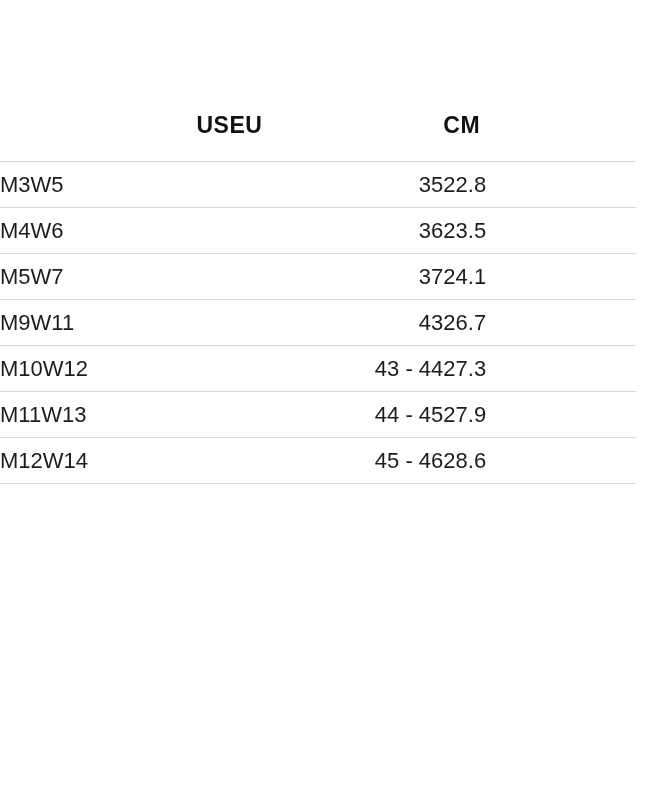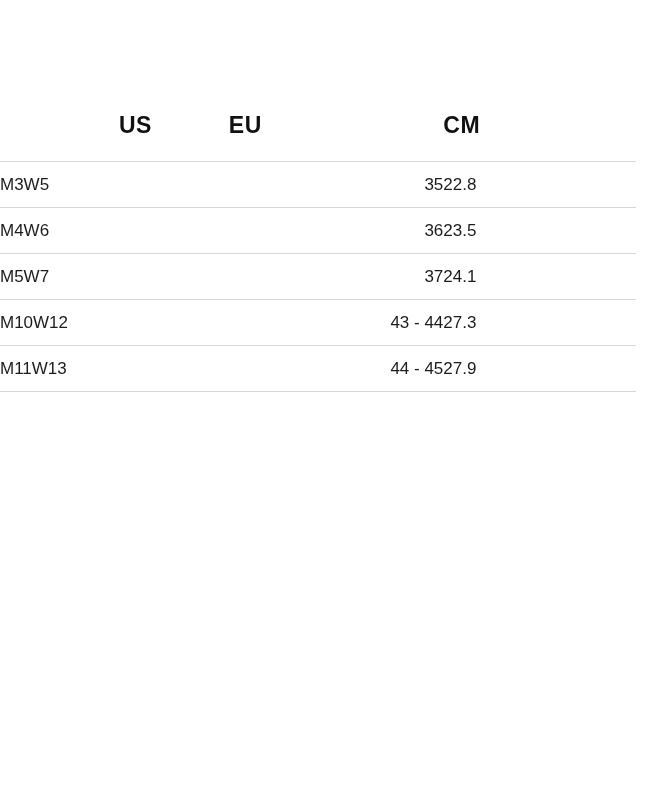--- a/index.html
+++ b/index.html
@@ -35,32 +35,32 @@
     font-weight: bold;
     letter-spacing: 0.5px;
     color: #111111;
     padding: 0 0 22px 0;
     border: none;
     text-align: left;
   }
 
   .size-table thead th.col-us {
     width: 200px;
-    text-align: center;
+    text-align: right;
     padding-left: 42px;
   }
   .size-table thead th.col-eu {
     width: 230px;
   }
   .size-table thead th.col-cm {
     width: 206px;
   }
 
   .size-table tbody td {
-    font-size: 17px;
+    font-size: 22px;
     font-weight: 400;
     color: #1c1c1c;
     border-bottom: 1px solid #d8d8d8;
     padding: 0;
     height: 45px;
     vertical-align: middle;
   }
 
   .size-table tbody tr:first-child td {
     border-top: 1px solid #d8d8d8;
@@ -105,24 +105,34 @@
         <td class="cell-us">M4W6</td>
         <td class="cell-eu">36</td>
         <td class="cell-cm">23.5</td>
       </tr>
       <tr>
         <td class="cell-us">M5W7</td>
         <td class="cell-eu">37</td>
         <td class="cell-cm">24.1</td>
       </tr>
       <tr>
+        <td class="cell-us">M9W11</td>
+        <td class="cell-eu">43</td>
+        <td class="cell-cm">26.7</td>
+      </tr>
+      <tr>
         <td class="cell-us">M10W12</td>
         <td class="cell-eu">43 - 44</td>
         <td class="cell-cm">27.3</td>
       </tr>
       <tr>
         <td class="cell-us">M11W13</td>
         <td class="cell-eu">44 - 45</td>
         <td class="cell-cm">27.9</td>
       </tr>
+      <tr>
+        <td class="cell-us">M12W14</td>
+        <td class="cell-eu">45 - 46</td>
+        <td class="cell-cm">28.6</td>
+      </tr>
     </tbody>
   </table>
 </div>
 
 </body></html>

